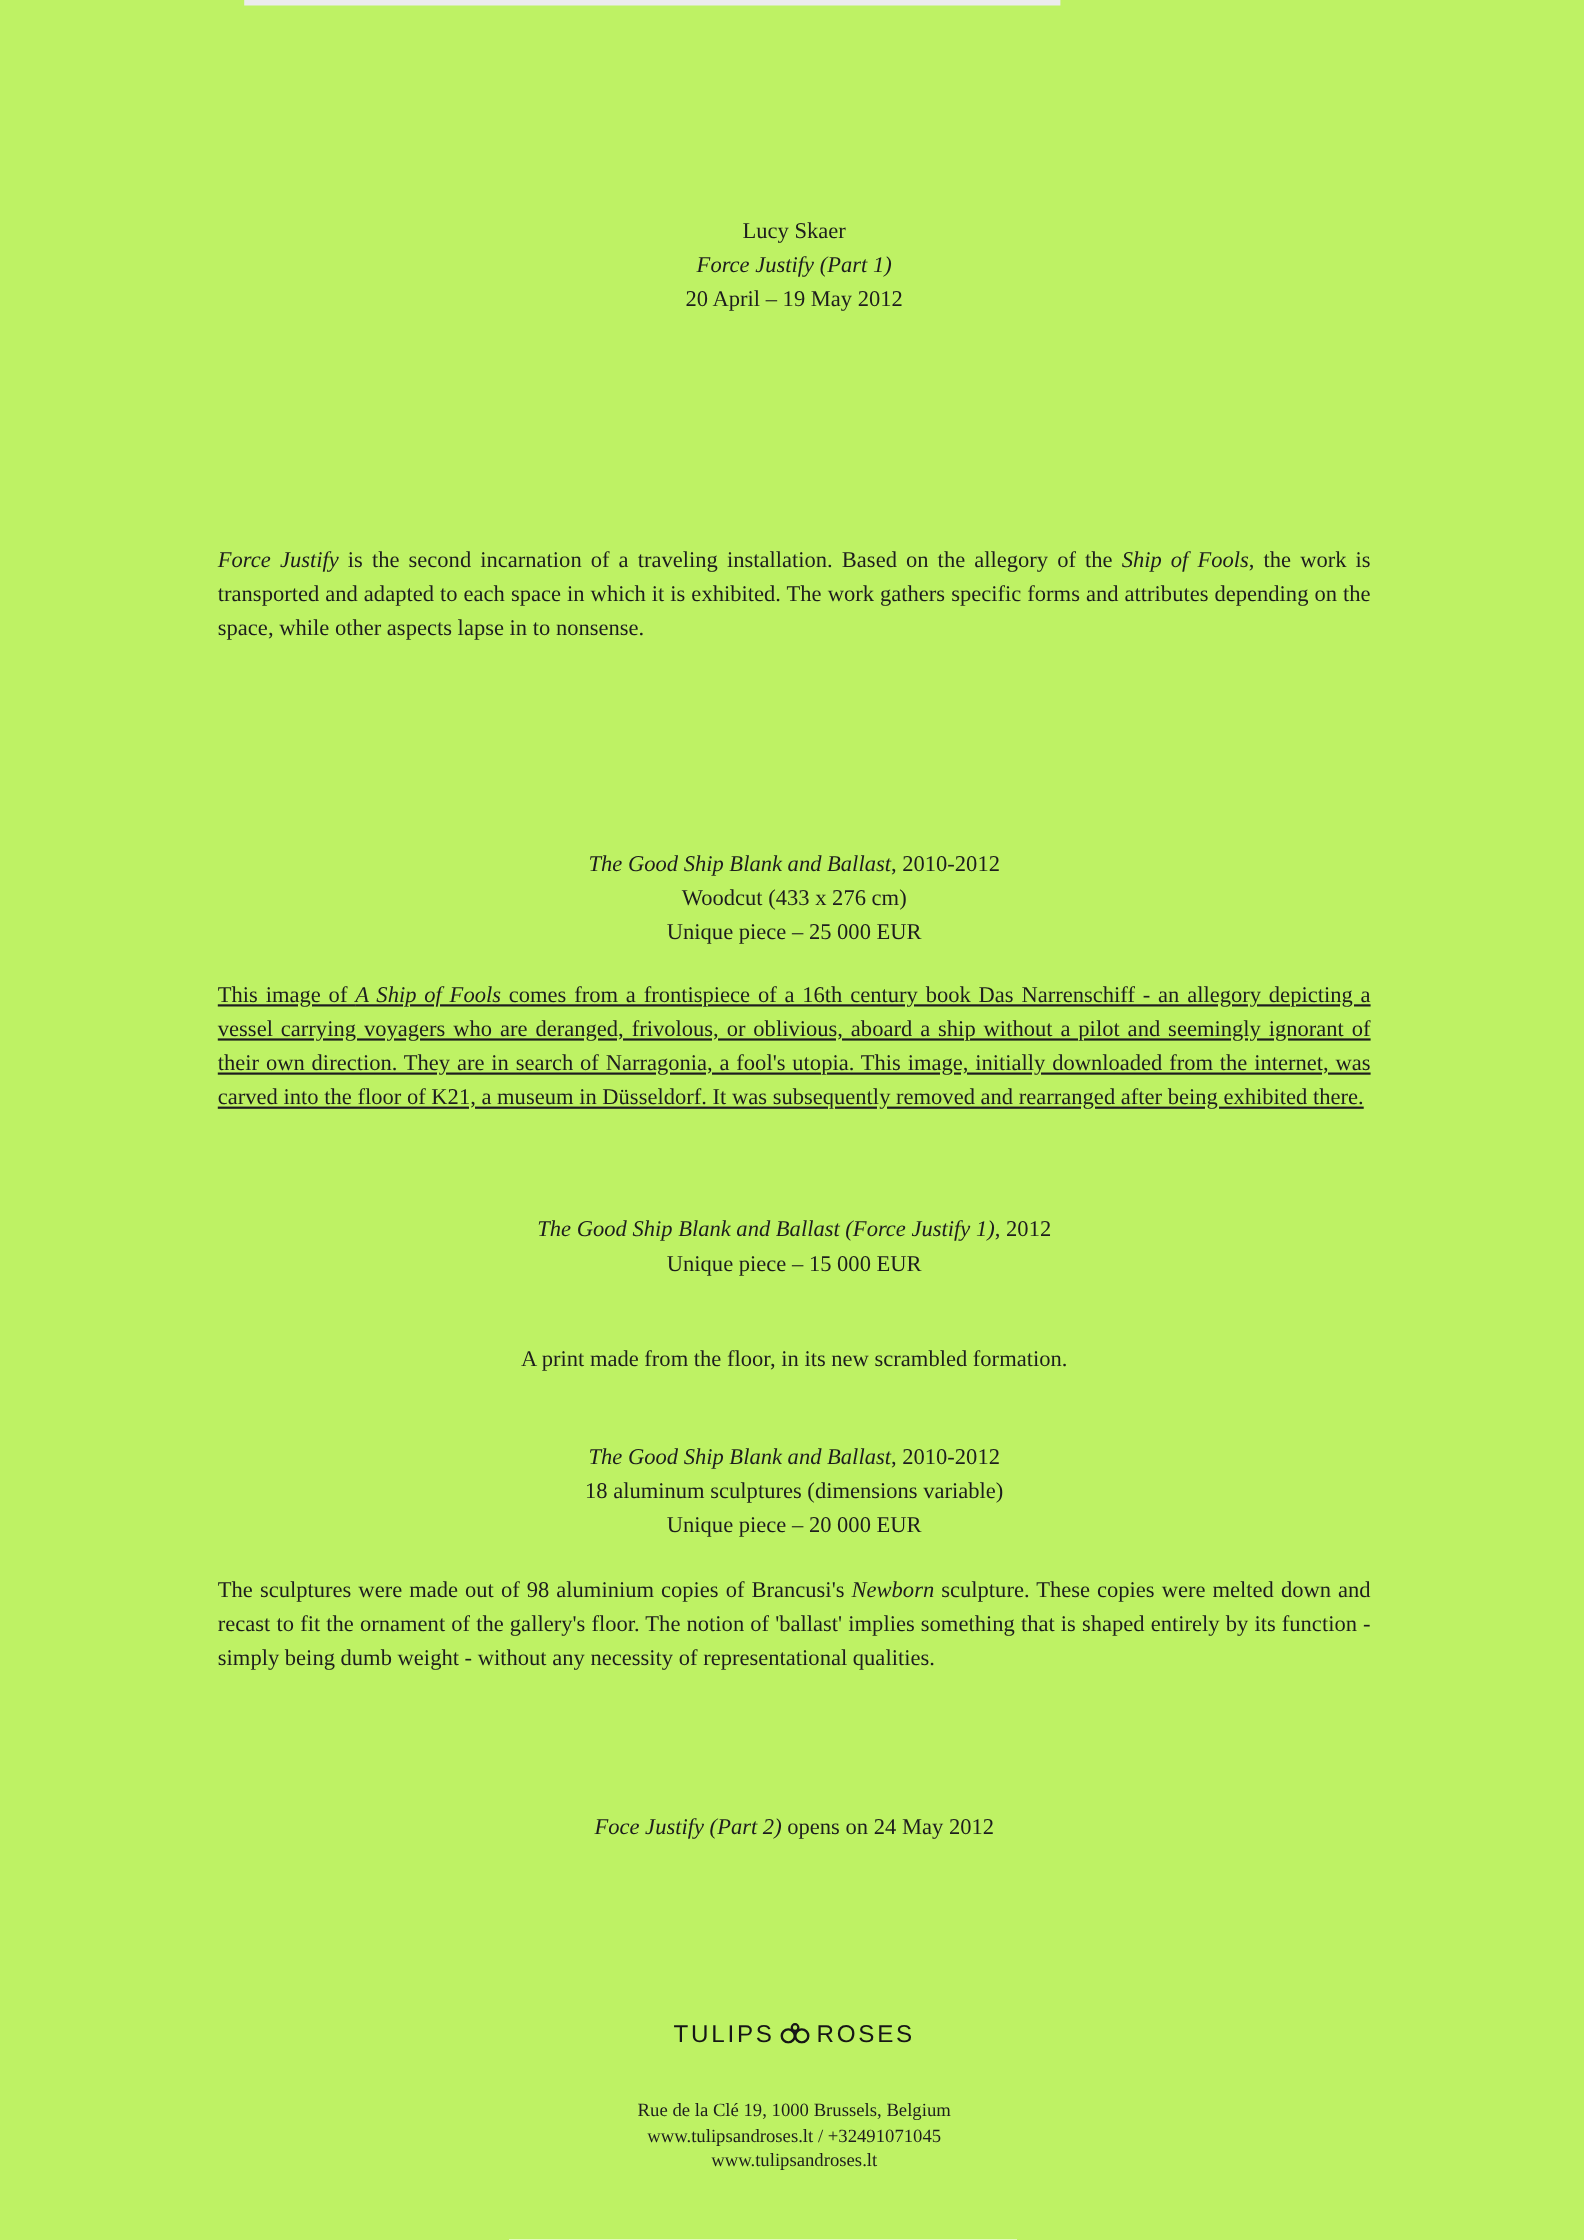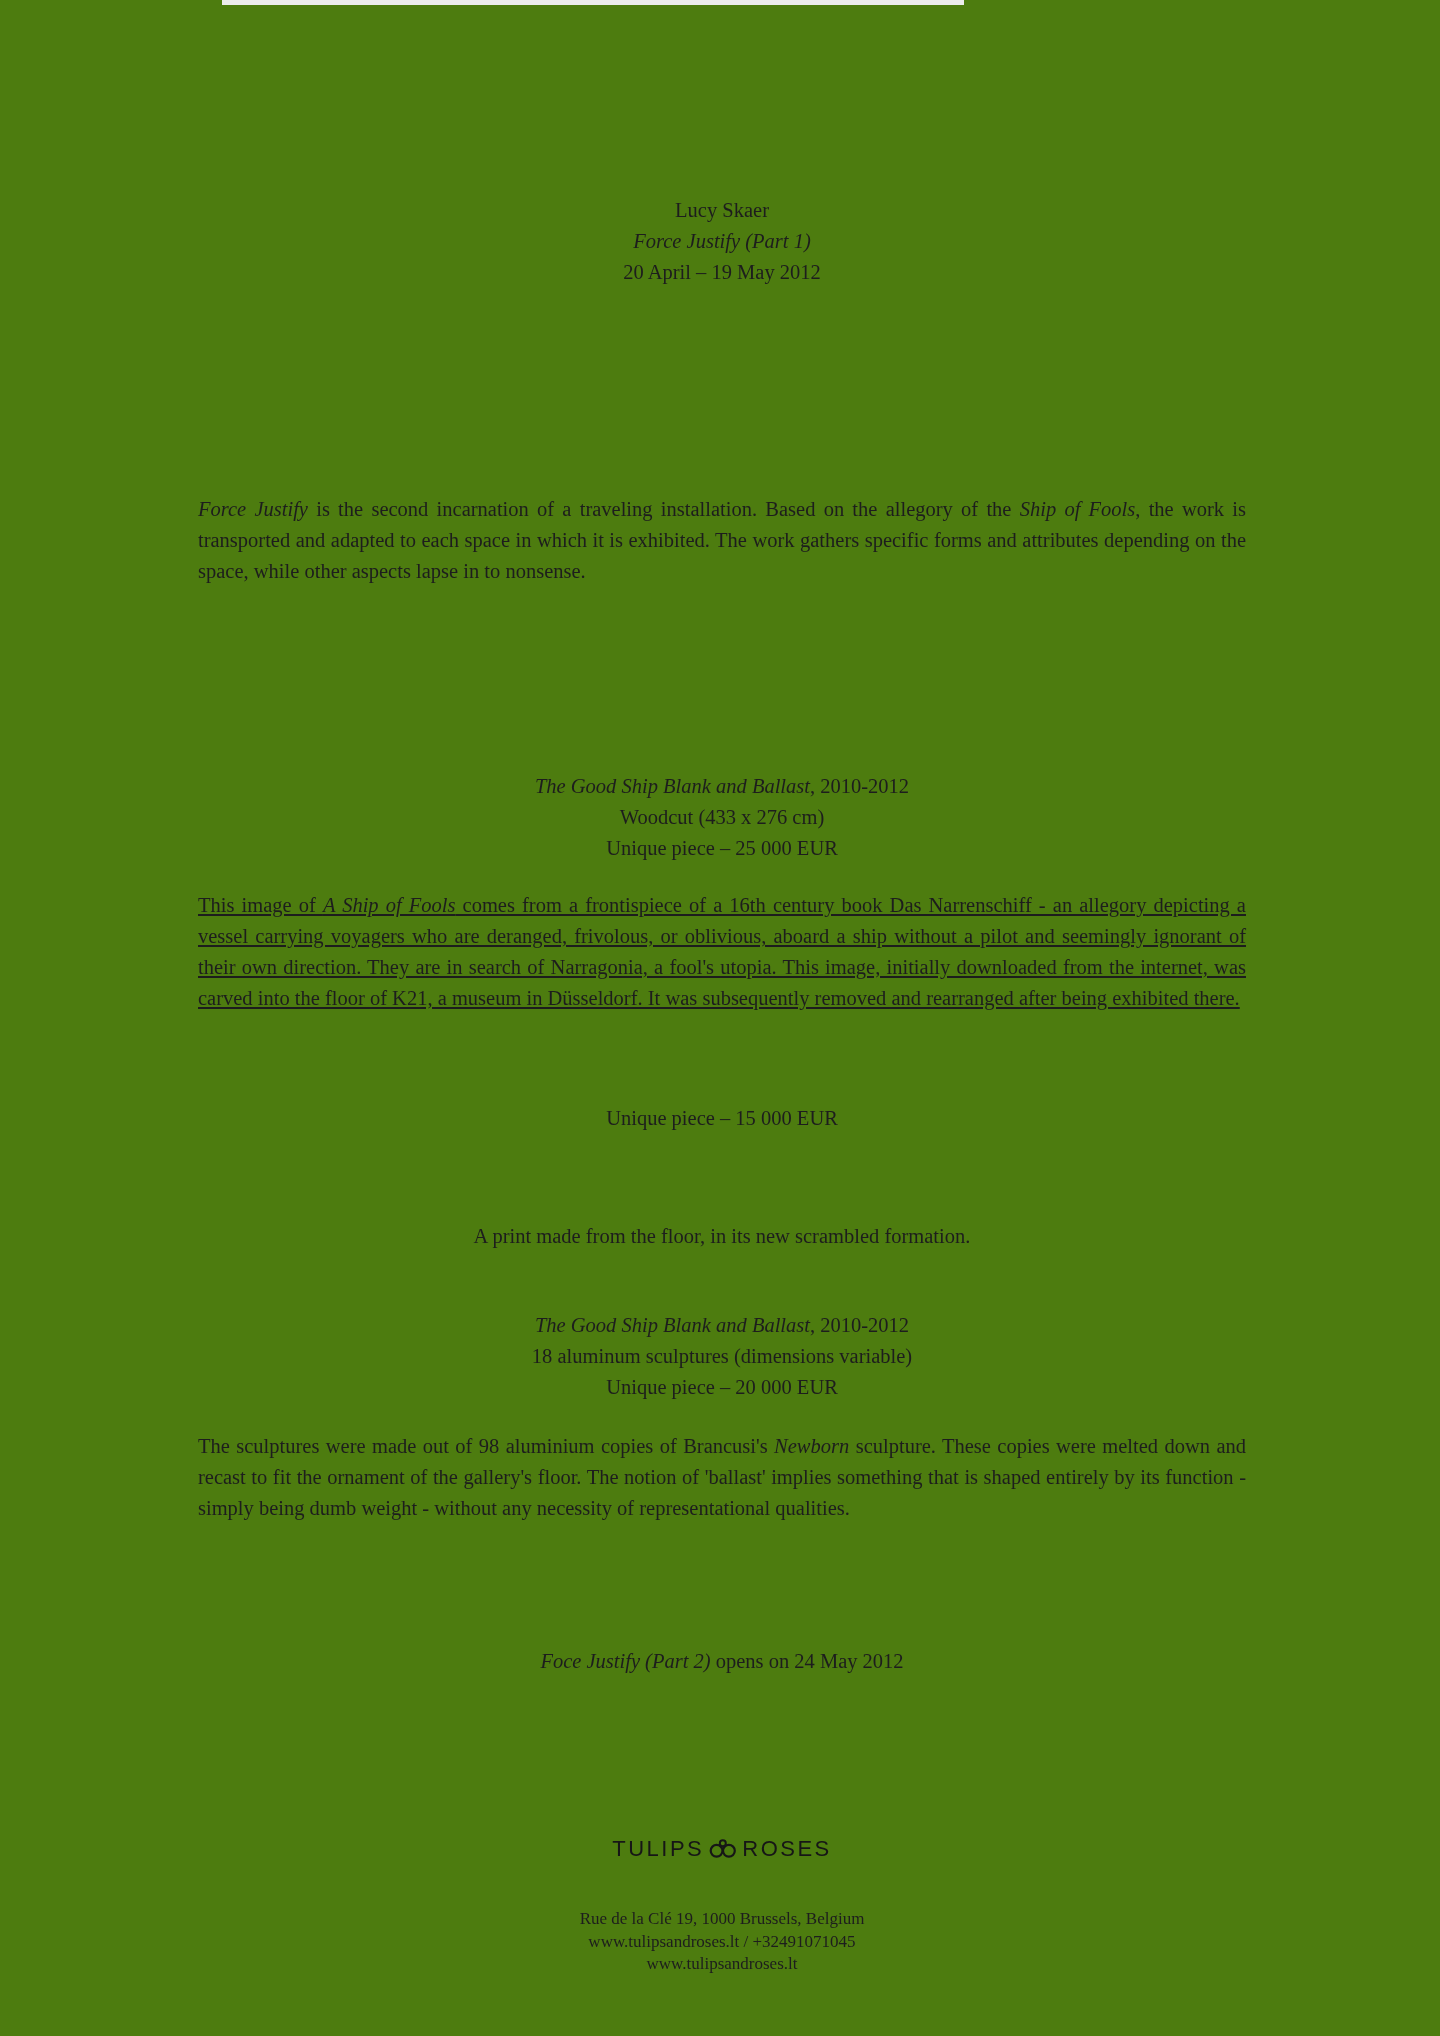--- a/index.html
+++ b/index.html
@@ -1,20 +1,20 @@
 <!DOCTYPE html>
 <html><head>
 <meta charset="utf-8">
 <style>
   html, body { margin: 0; padding: 0; background: #ffffff; }
   .page {
     position: relative;
     width: 1440px;
     height: 2036px;
-    background: #4d7c0f;
+    background: #bef264;
     font-family: "Liberation Serif", serif;
     color: #1d1d1d;
     overflow: hidden;
   }
   .abs { position: absolute; }
   .scan-artifact {
     top: 0; left: 222px; width: 742px; height: 5px;
     background: #ececec;
   }
   .body-text {
@@ -79,20 +79,21 @@
 
   <div class="abs body-text center caption-1">
     <div><span style="font-style: italic;">The Good Ship Blank and Ballast</span><span>, 2010-2012</span></div>
     <div>Woodcut (433 x 276 cm)</div>
     <div>Unique piece – 25 000 EUR</div>
   </div>
 
   <p class="abs body-text just desc-1" style="margin:0"><span>This image of </span><span style="font-style: italic;">A Ship of Fools</span><span> comes from a frontispiece of a 16th century book Das Narrenschiff - an allegory depicting a vessel carrying voyagers who are deranged, frivolous, or oblivious, aboard a ship without a pilot and seemingly ignorant of their own direction. They are in search of Narragonia, a fool's utopia. This image, initially downloaded from the internet, was carved into the floor of K21, a museum in Düsseldorf. It was subsequently removed and rearranged after being exhibited there.</span></p>
 
   <div class="abs body-text center caption-2">
+    <div><span style="font-style: italic;">The Good Ship Blank and Ballast (Force Justify 1)</span><span>, 2012</span></div>
     <div>Unique piece – 15 000 EUR</div>
   </div>
 
   <p class="abs body-text center note-2" style="margin:0">A print made from the floor, in its new scrambled formation.</p>
 
   <div class="abs body-text center caption-3">
     <div><span style="font-style: italic;">The Good Ship Blank and Ballast</span><span>, 2010-2012</span></div>
     <div>18 aluminum sculptures (dimensions variable)</div>
     <div>Unique piece – 20 000 EUR</div>
   </div>

